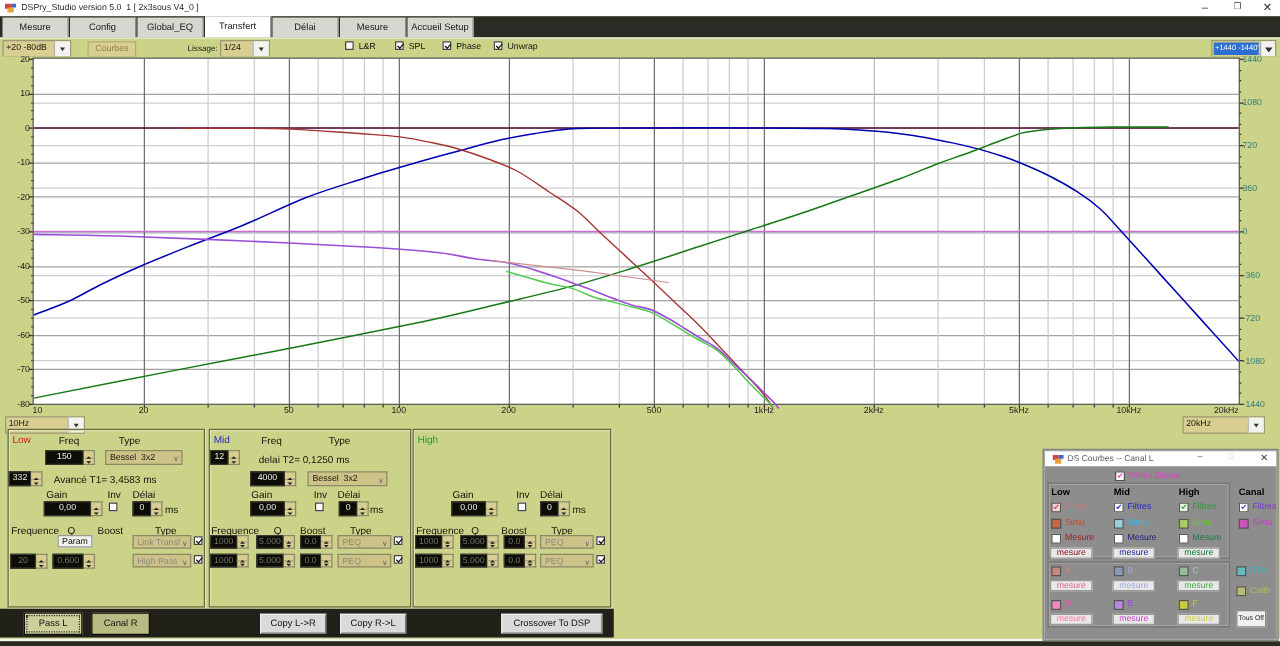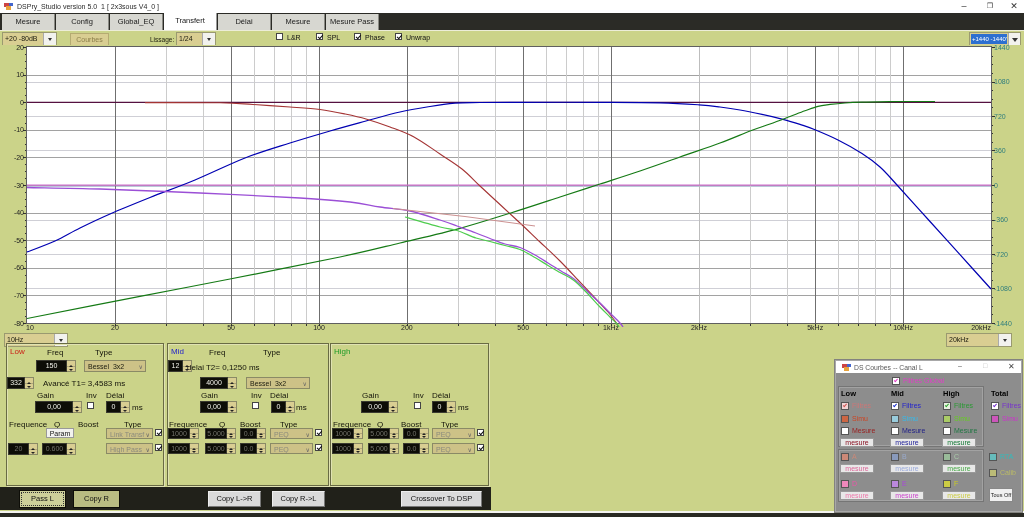--- a/index.html
+++ b/index.html
@@ -62,21 +62,21 @@
 <div class="abs winbtn" style="left:984px;font-size:7px">❐</div>
 <div class="abs winbtn" style="left:1008px">✕</div>
 
 <div class="abs" id="tabstrip"></div>
 <div class="abs tab" style="left:2px;top:14px;width:53px">Mesure</div>
 <div class="abs tab" style="left:56px;top:14px;width:53px">Config</div>
 <div class="abs tab" style="left:110px;top:14px;width:53px">Global_EQ</div>
 <div class="abs tab active" style="left:164px;top:13px;width:53px">Transfert</div>
 <div class="abs tab" style="left:218px;top:14px;width:53px">Délai</div>
 <div class="abs tab" style="left:272px;top:14px;width:53px">Mesure</div>
-<div class="abs tab" style="left:326px;top:14px;width:53px">Mesure Pass</div>
+<div class="abs tab" style="left:326px;top:14px;width:53px">Accueil Setup</div>
 
 <div class="abs" id="toolbar"></div>
 <div class="abs combo" style="left:2px;top:32px;width:55px;height:14px">
     <span class="fld">+20 -80dB</span>
     <span class="arr"></span>
   </div>
 <div class="abs" style="left:70px;top:33px;width:39px;height:13px;background:#d9ce92;border:1px solid #b5ab72;color:#8a7d4a;font-size:7px;text-align:center;line-height:11px">Courbes</div>
 <div class="abs" style="left:150px;top:35.5px;color:#1c1c10;font-size:6.5px">Lissage:</div>
 <div class="abs combo" style="left:176px;top:32px;width:40px;height:14px">
     <span class="fld">1/24</span>
@@ -368,21 +368,21 @@
 <div class="abs lbl" style="left:171px;top:347px;color:#2222cc;font-size:8px;">Mid</div>
 <div class="abs lbl" style="left:209px;top:348px;color:#14140a;font-size:8px;">Freq</div>
 <div class="abs lbl" style="left:263px;top:348px;color:#14140a;font-size:8px;">Type</div>
 <div class="abs spin" style="left:168px;top:360px;width:24px;height:12px">
     <span class="v" style="width:15px">12</span>
     <span class="btns">
       <i class="u"></i>
       <i class="d"></i>
     </span>
   </div>
-<div class="abs lbl" style="left:187px;top:363px;color:#14140a;font-size:8px;">delai T2= 0,1250 ms</div>
+<div class="abs lbl" style="left:207px;top:363px;color:#14140a;font-size:8px;">delai T2= 0,1250 ms</div>
 <div class="abs spin" style="left:200px;top:377px;width:37px;height:12px">
     <span class="v" style="width:28px">4000</span>
     <span class="btns">
       <i class="u"></i>
       <i class="d"></i>
     </span>
   </div>
 <div class="abs sel" style="left:246px;top:377px;width:64px;height:12px">Bessel&nbsp; 3x2</div>
 <div class="abs lbl" style="left:201px;top:391px;color:#14140a;font-size:8px;">Gain</div>
 <div class="abs lbl" style="left:251px;top:391px;color:#14140a;font-size:8px;">Inv</div>
@@ -518,21 +518,21 @@
     <span class="v" style="width:17px">0.0</span>
     <span class="btns">
       <i class="u"></i>
       <i class="d"></i>
     </span>
   </div>
 <div class="abs sel dis" style="left:432px;top:443px;width:43px;height:11px">PEQ</div>
 <div class="abs cb ck" style="left:477px;top:444px"></div>
 <div class="abs" style="left:0;top:487px;width:491px;height:23px;background:#21211a"></div>
 <div class="abs" style="left:19px;top:490px;width:47px;height:18px;background:#cdd09a;border:1px solid #0e0e08;outline:1px dotted #333;outline-offset:-3px;font-size:7.5px;text-align:center;line-height:16px;color:#111">Pass L</div>
-<div class="abs" style="left:73px;top:490px;width:47px;height:18px;background:#b9bc82;border:1px solid #0e0e08;font-size:7.5px;text-align:center;line-height:16px;color:#111">Copy R</div>
+<div class="abs" style="left:73px;top:490px;width:47px;height:18px;background:#b9bc82;border:1px solid #0e0e08;font-size:7.5px;text-align:center;line-height:16px;color:#111">Canal R</div>
 <div class="abs btn" style="left:208px;top:491px;width:53px;height:16px;line-height:14px">Copy L-&gt;R</div>
 <div class="abs btn" style="left:272px;top:491px;width:53px;height:16px;line-height:14px">Copy R-&gt;L</div>
 <div class="abs btn" style="left:401px;top:491px;width:81px;height:16px;line-height:14px">Crossover To DSP</div>
 <div class="abs" style="left:0;top:511px;width:1024px;height:2px;background:#f4f4f0"></div>
 <div class="abs" style="left:0;top:513px;width:1024px;height:4px;background:#2a2a24"></div>
 <div class="abs" id="fwin">
     <div class="tb"></div>
     <svg style="position:absolute;left:6px;top:2px" width="9" height="9">
       <rect x="0" y="1" width="5" height="4" fill="#c44"></rect>
       <rect x="2" y="4" width="5" height="4" fill="#e8a33d"></rect>
@@ -542,21 +542,21 @@
     <div class="flbl" style="left:122px;top:1px;color:#555">–</div>
     <div class="flbl" style="left:147px;top:1px;color:#bbb;font-size:7px">□</div>
     <div class="flbl" style="left:172px;top:1px;color:#444;font-size:8px">✕</div>
     <div class="sq" style="left:56px;top:16px;background:#fff"></div>
     <div style="position:absolute;left:57.5px;top:18px;width:4px;height:2.2px;border-left:1.4px solid #e23ec8;border-bottom:1.4px solid #e23ec8;transform:rotate(-48deg)"></div>
     <div class="flbl" style="left:67px;top:16px;color:#e23ec8">Filtres Global</div>
     <div class="fgrp" style="left:2px;top:25px;width:146px;height:61px"></div>
     <div class="flbl" style="left:5px;top:28px;font-weight:bold;font-size:7.5px;color:#000">Low</div>
     <div class="flbl" style="left:55px;top:28px;font-weight:bold;font-size:7.5px;color:#000">Mid</div>
     <div class="flbl" style="left:107px;top:28px;font-weight:bold;font-size:7.5px;color:#000">High</div>
-    <div class="flbl" style="left:155px;top:28px;font-weight:bold;font-size:7.5px;color:#000">Total</div>
+    <div class="flbl" style="left:155px;top:28px;font-weight:bold;font-size:7.5px;color:#000">Canal</div>
     <div class="sq" style="left:5px;top:41px;background:#f2d2d2"></div>
     <div style="position:absolute;left:6.5px;top:43px;width:4px;height:2.2px;border-left:1.4px solid #cc5555;border-bottom:1.4px solid #cc5555;transform:rotate(-48deg)"></div>
     <div class="flbl" style="left:16px;top:41px;color:#cc7777">Filtres</div>
     <div class="sq" style="left:55px;top:41px;background:#fff"></div>
     <div style="position:absolute;left:56.5px;top:43px;width:4px;height:2.2px;border-left:1.4px solid #2233cc;border-bottom:1.4px solid #2233cc;transform:rotate(-48deg)"></div>
     <div class="flbl" style="left:66px;top:41px;color:#2222cc">Filtres</div>
     <div class="sq" style="left:107px;top:41px;background:#e8f2e0"></div>
     <div style="position:absolute;left:108.5px;top:43px;width:4px;height:2.2px;border-left:1.4px solid #33aa33;border-bottom:1.4px solid #33aa33;transform:rotate(-48deg)"></div>
     <div class="flbl" style="left:118px;top:41px;color:#2a9933">Filtres</div>
     <div class="sq" style="left:155px;top:41px;background:#fff"></div>

